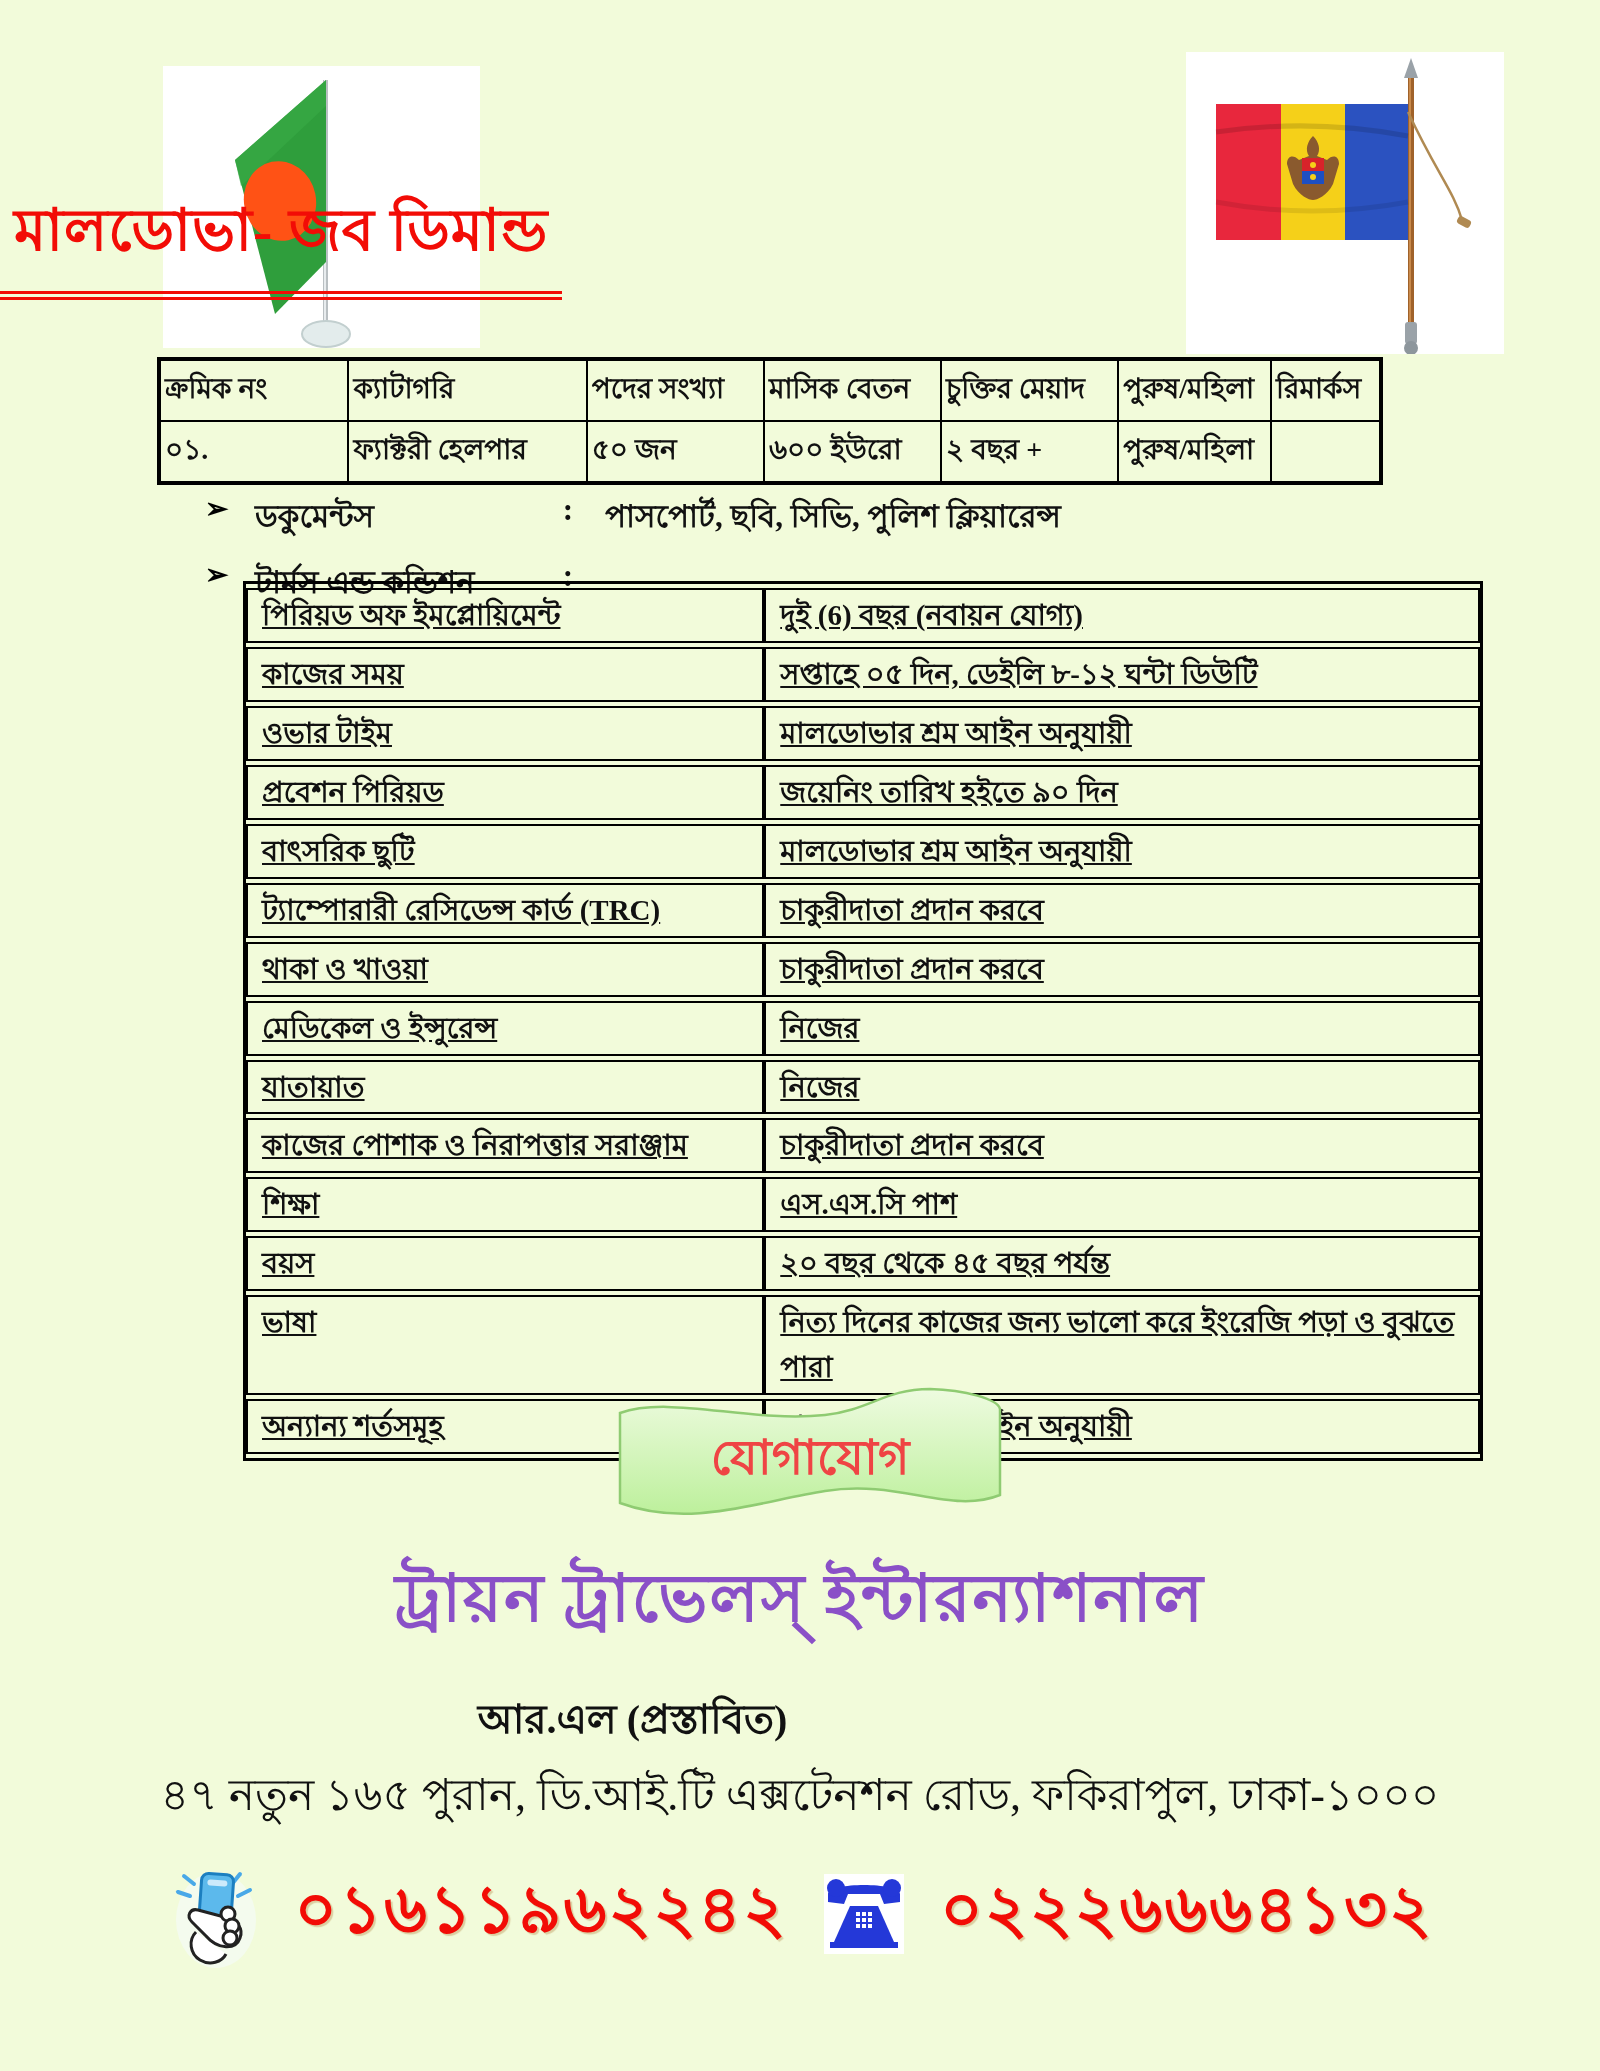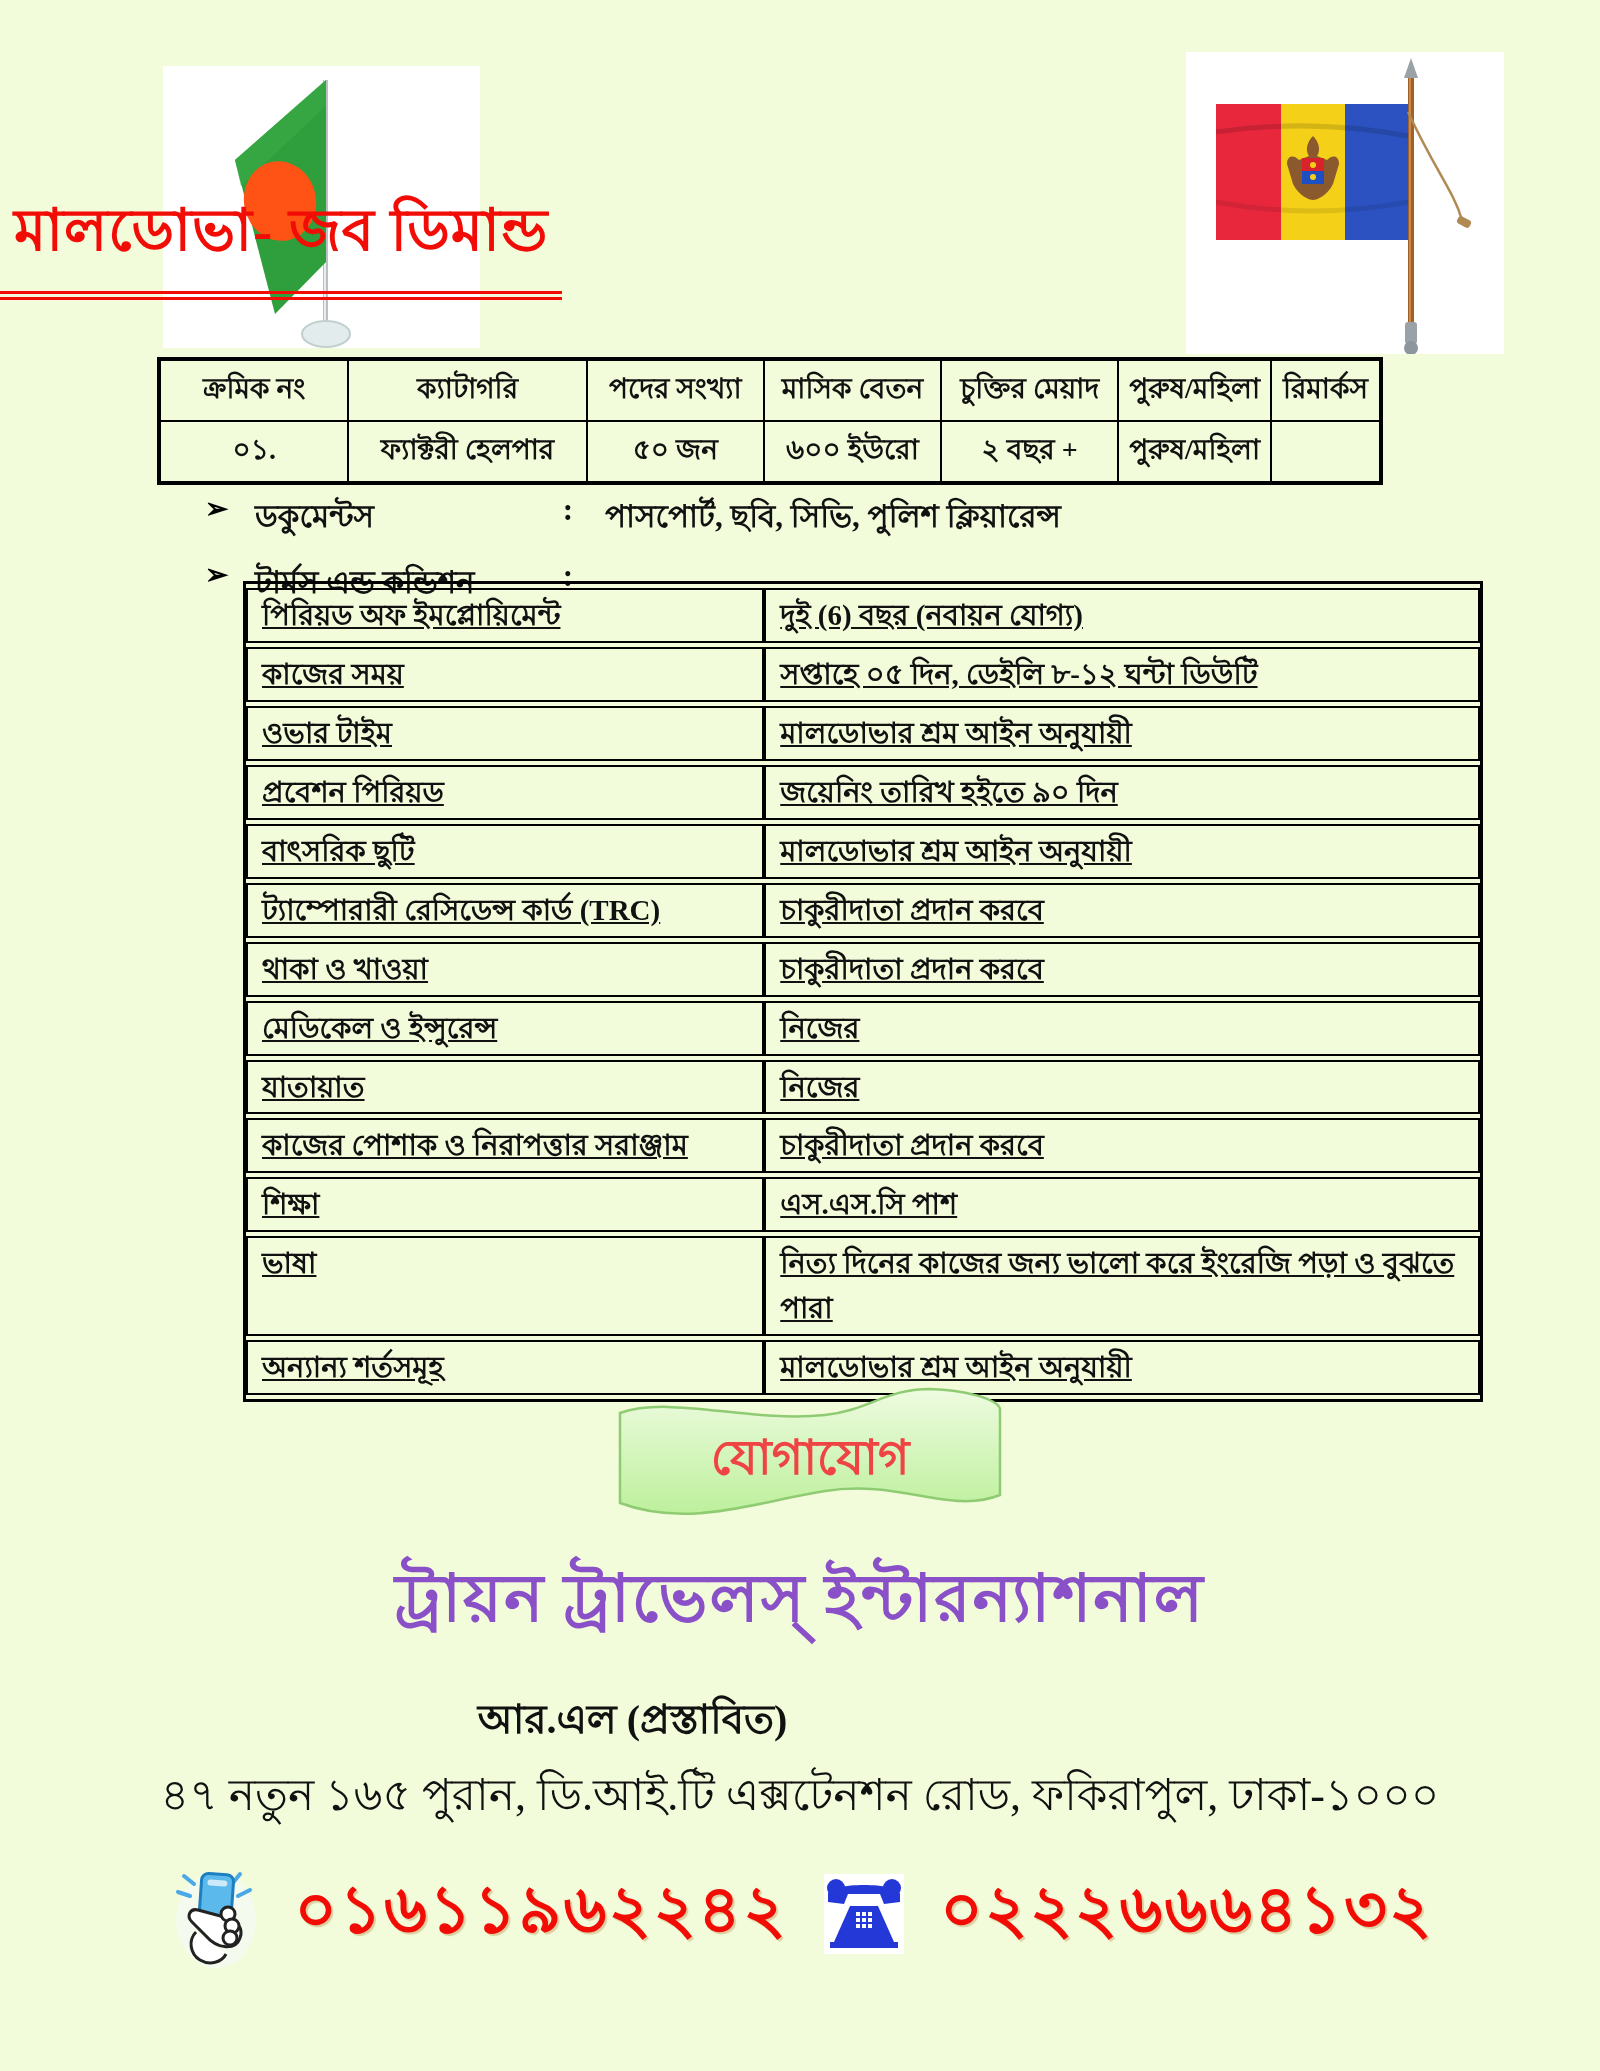--- a/index.html
+++ b/index.html
@@ -29,21 +29,21 @@
 
   
   .job-table {
     left:157px; top:357px; width:1226px;
     border-collapse:collapse; table-layout:fixed;
     border:4px solid #000;
     background:transparent;
   }
   .job-table th, .job-table td {
     border:2px solid #000;
-    text-align:center; vertical-align:middle;
+    text-align:left; vertical-align:middle;
     font-size:28px; padding:6px 4px;
   }
   .job-table th { font-weight:700; height:48px; }
   .job-table td { font-weight:700; height:56px; }
 
   
   .bullets { left:205px; top:492px; width:1200px; }
   .bullet-row { display:flex; align-items:flex-start; font-size:31px; font-weight:700; margin-bottom:14px; }
   .bullet-marker { width:50px; font-size:28px; color:#000; }
   .bullet-label { width:300px; }
@@ -236,20 +236,24 @@
       </tr>
   <tr>
         <td class="k">কাজের পোশাক ও নিরাপত্তার সরাঞ্জাম</td>
         <td class="v">চাকুরীদাতা প্রদান করবে</td>
       </tr>
   <tr>
         <td class="k">শিক্ষা</td>
         <td class="v">এস.এস.সি পাশ</td>
       </tr>
   <tr>
+        <td class="k">বয়স</td>
+        <td class="v">২০ বছর থেকে ৪৫ বছর পর্যন্ত</td>
+      </tr>
+  <tr>
         <td class="k" style="vertical-align:top;">ভাষা</td>
         <td class="v" style="height:92px;">নিত্য দিনের কাজের জন্য ভালো করে ইংরেজি পড়া ও বুঝতে পারা</td>
       </tr>
   <tr>
         <td class="k">অন্যান্য শর্তসমূহ</td>
         <td class="v">মালডোভার শ্রম আইন অনুযায়ী</td>
       </tr>
 </tbody>
   </table>
 

